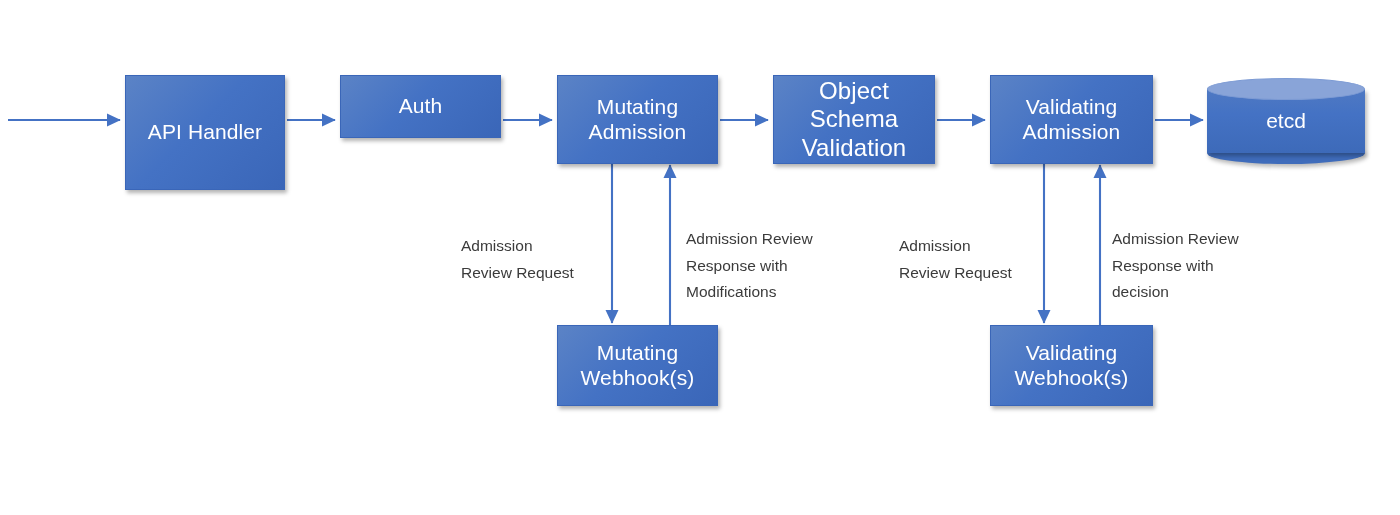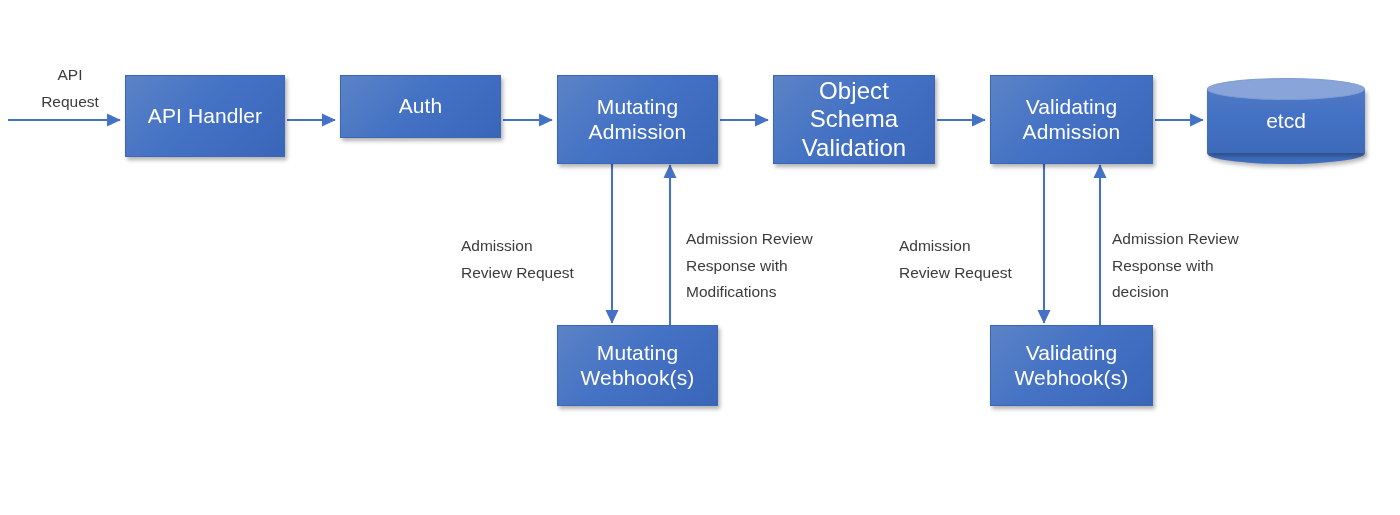--- a/index.html
+++ b/index.html
@@ -124,24 +124,22 @@
       <line x1="937" y1="120" x2="985" y2="120"></line>
       <line x1="1155" y1="120" x2="1203" y2="120"></line>
 
       <line x1="612" y1="164" x2="612" y2="323"></line>
       <line x1="670" y1="325" x2="670" y2="165"></line>
       <line x1="1044" y1="164" x2="1044" y2="323"></line>
       <line x1="1100" y1="325" x2="1100" y2="165"></line>
     </g>
   </svg>
 
-  <div class="caption center" style="left:22px; top:62px; width:96px;">API
-Request</div>
 
-  <div class="node" style="left:125px; top:75px; width:160px; height:82px;">API Handler</div>
+  <div class="node" style="left:125px; top:75px; width:160px; height:115px;">API Handler</div>
 
   <div class="node" style="left:340px; top:75px; width:161px; height:63px;">Auth</div>
 
   <div class="node" style="left:557px; top:75px; width:161px; height:89px;">Mutating
 Admission</div>
 
   <div class="node" style="left:773px; top:75px; width:162px; height:89px; font-size:24px;">Object
 Schema
 Validation</div>
 

